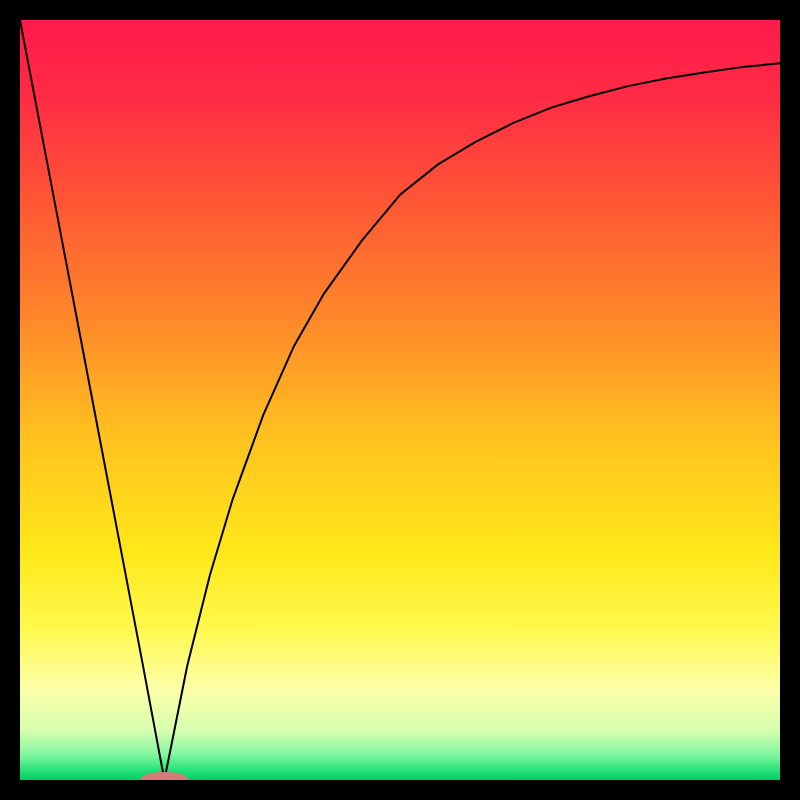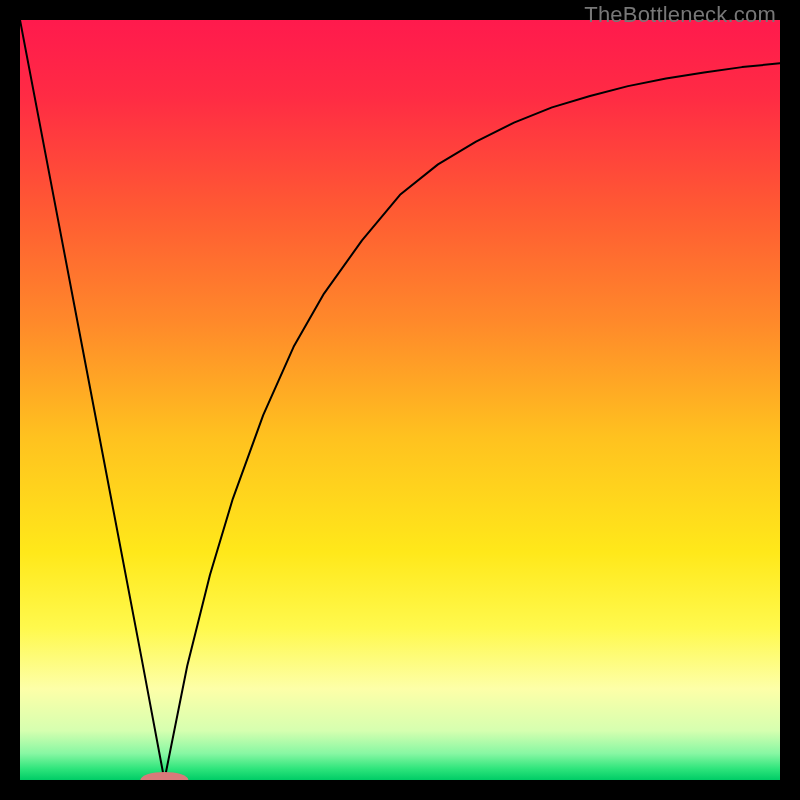--- a/index.html
+++ b/index.html
@@ -61,14 +61,13 @@
       <rect id="bg-rect" x="0" y="0" width="760" height="760" fill="url(#bg-grad)"></rect>
       <g id="curves">
           <path d="M0.00 0.00 L30.40 159.60 L60.80 319.20 L91.20 478.80 L121.60 638.40 L144.40 760.00" fill="none" stroke="#000" stroke-width="2" stroke-linecap="round" stroke-linejoin="round"></path>
           <path d="M144.40 760.00 L167.20 646.00 L190.00 554.80 L212.80 478.80 L243.20 395.20 L273.60 326.80 L304.00 273.60 L342.00 220.40 L380.00 174.80 L418.00 144.40 L456.00 121.60 L494.00 102.60 L532.00 87.40 L570.00 76.00 L608.00 66.12 L646.00 58.52 L684.00 52.44 L722.00 47.12 L760.00 43.32" fill="none" stroke="#000" stroke-width="2" stroke-linecap="round" stroke-linejoin="round"></path>
         </g>
       <g id="marker">
           <ellipse cx="144.40" cy="760.00" rx="24" ry="8" fill="#d87a7a"></ellipse>
         </g>
     </svg>
   </div>
-  <div class="watermark">TheBottleneck.com</div>
 </div>
 
 </body></html>

